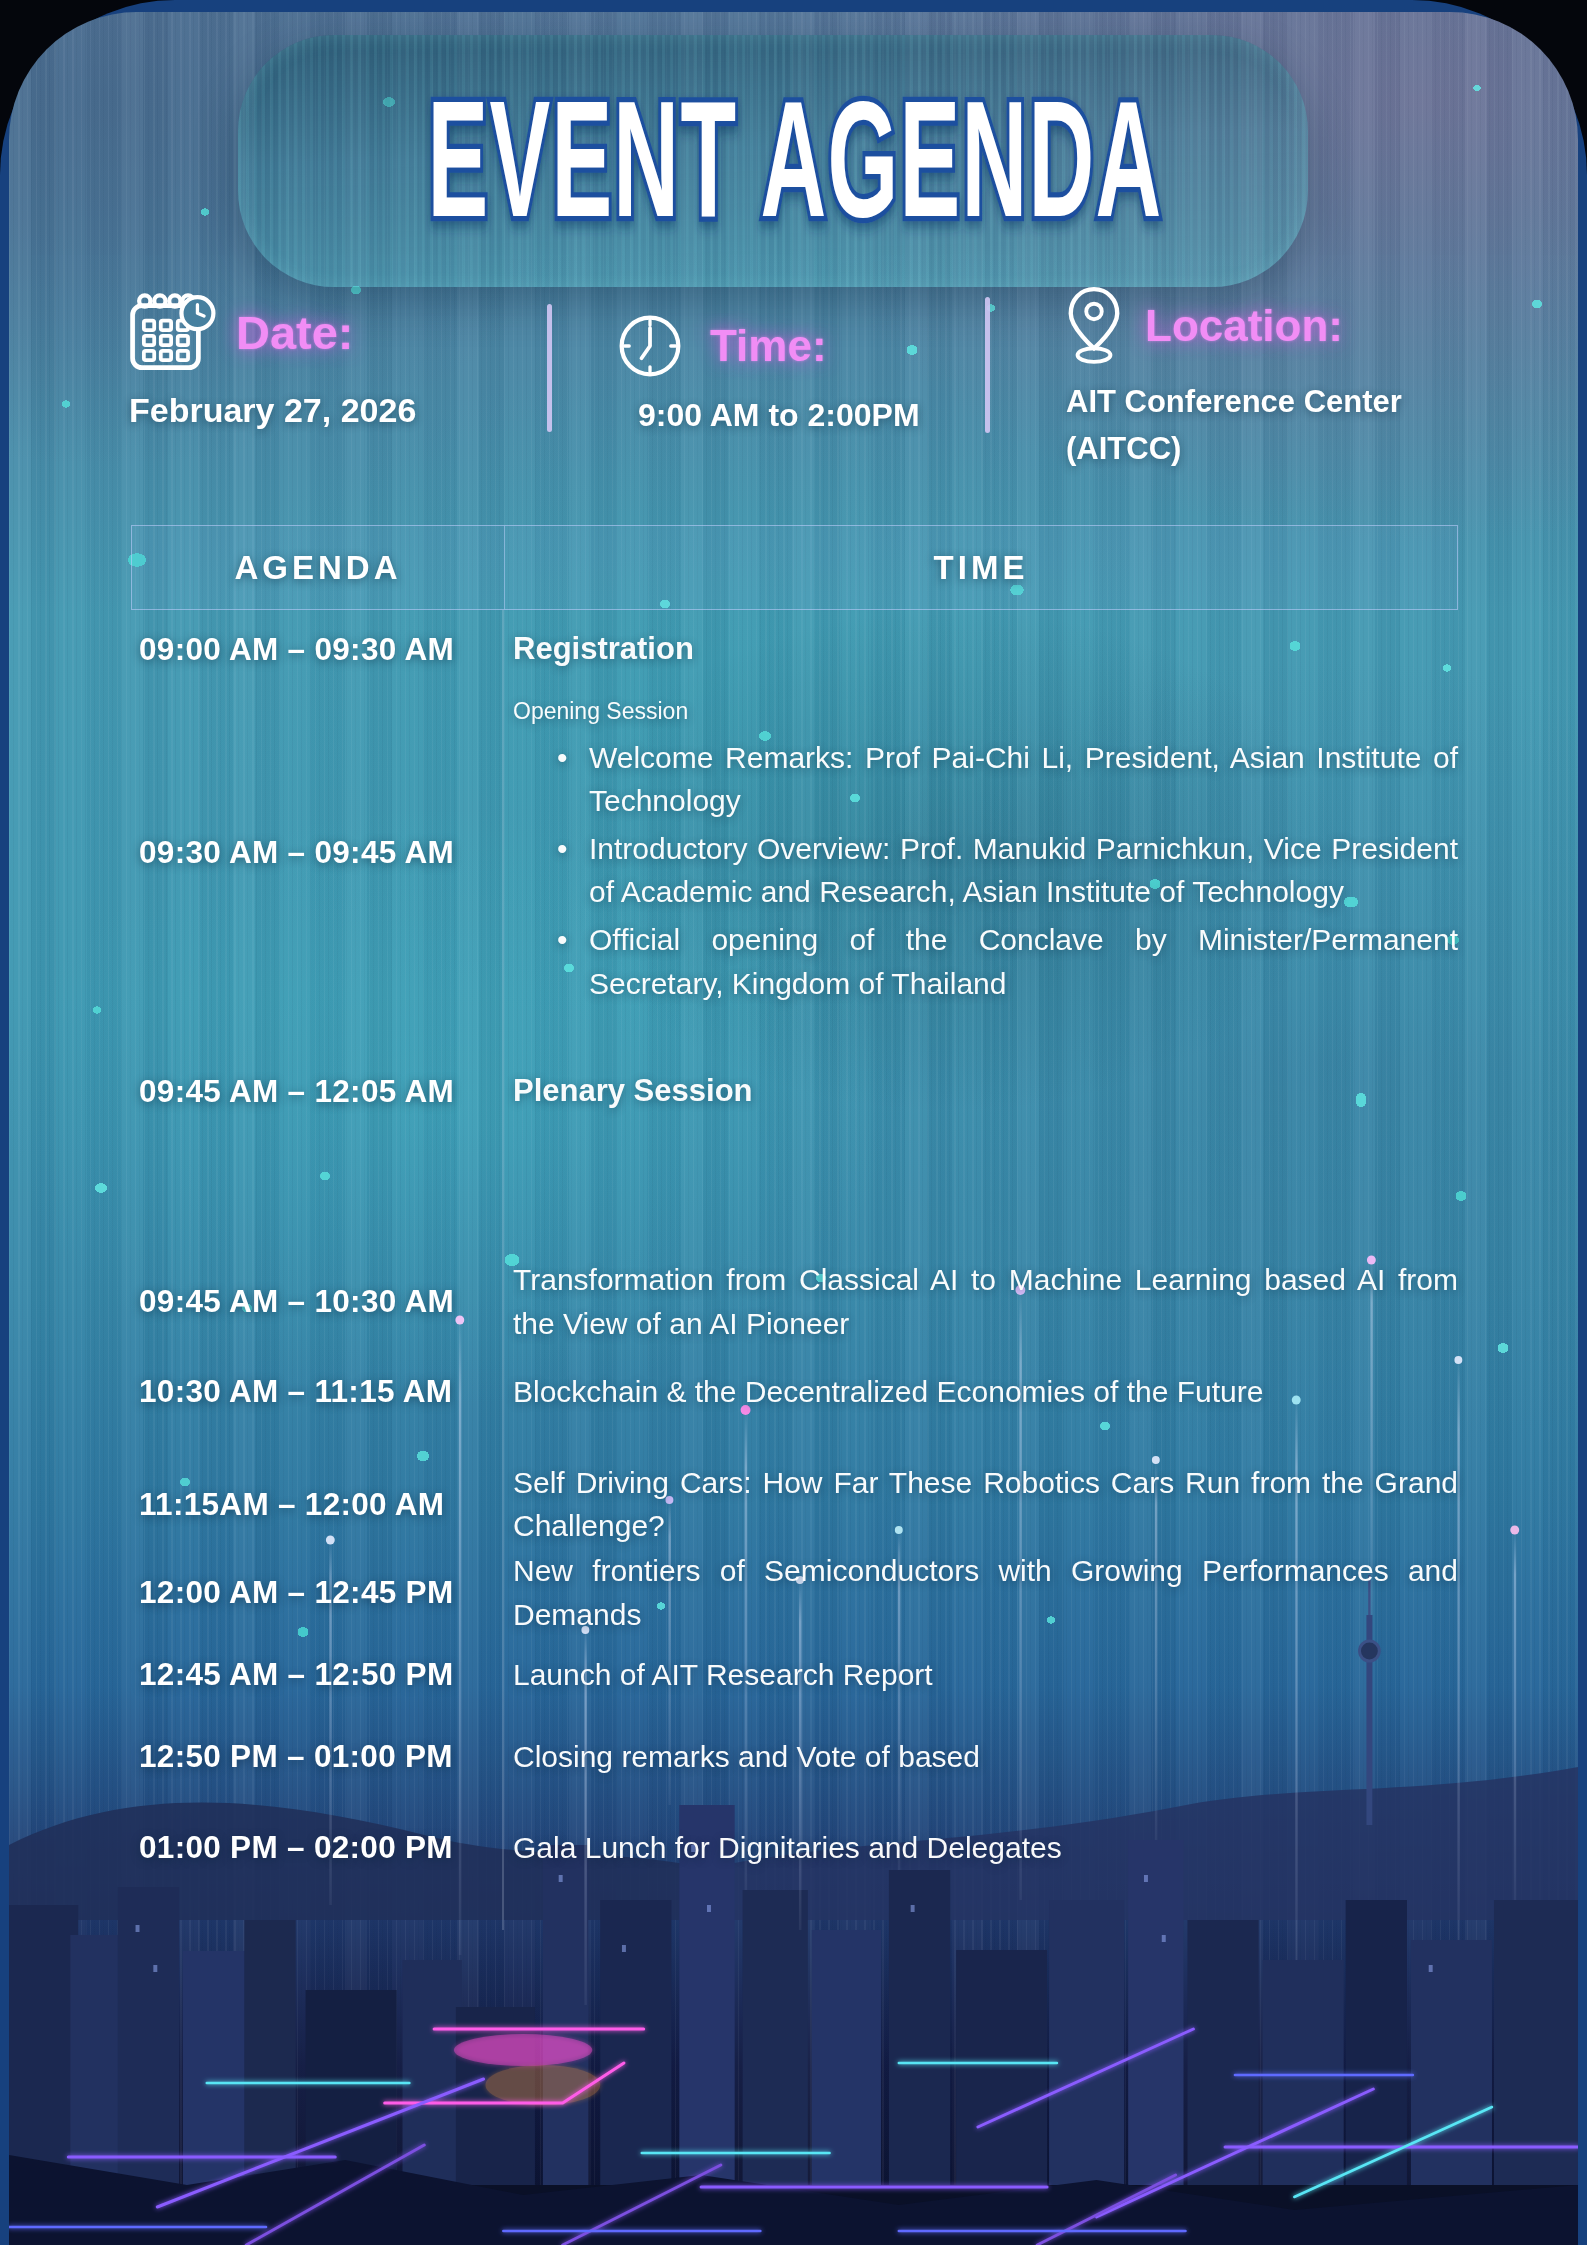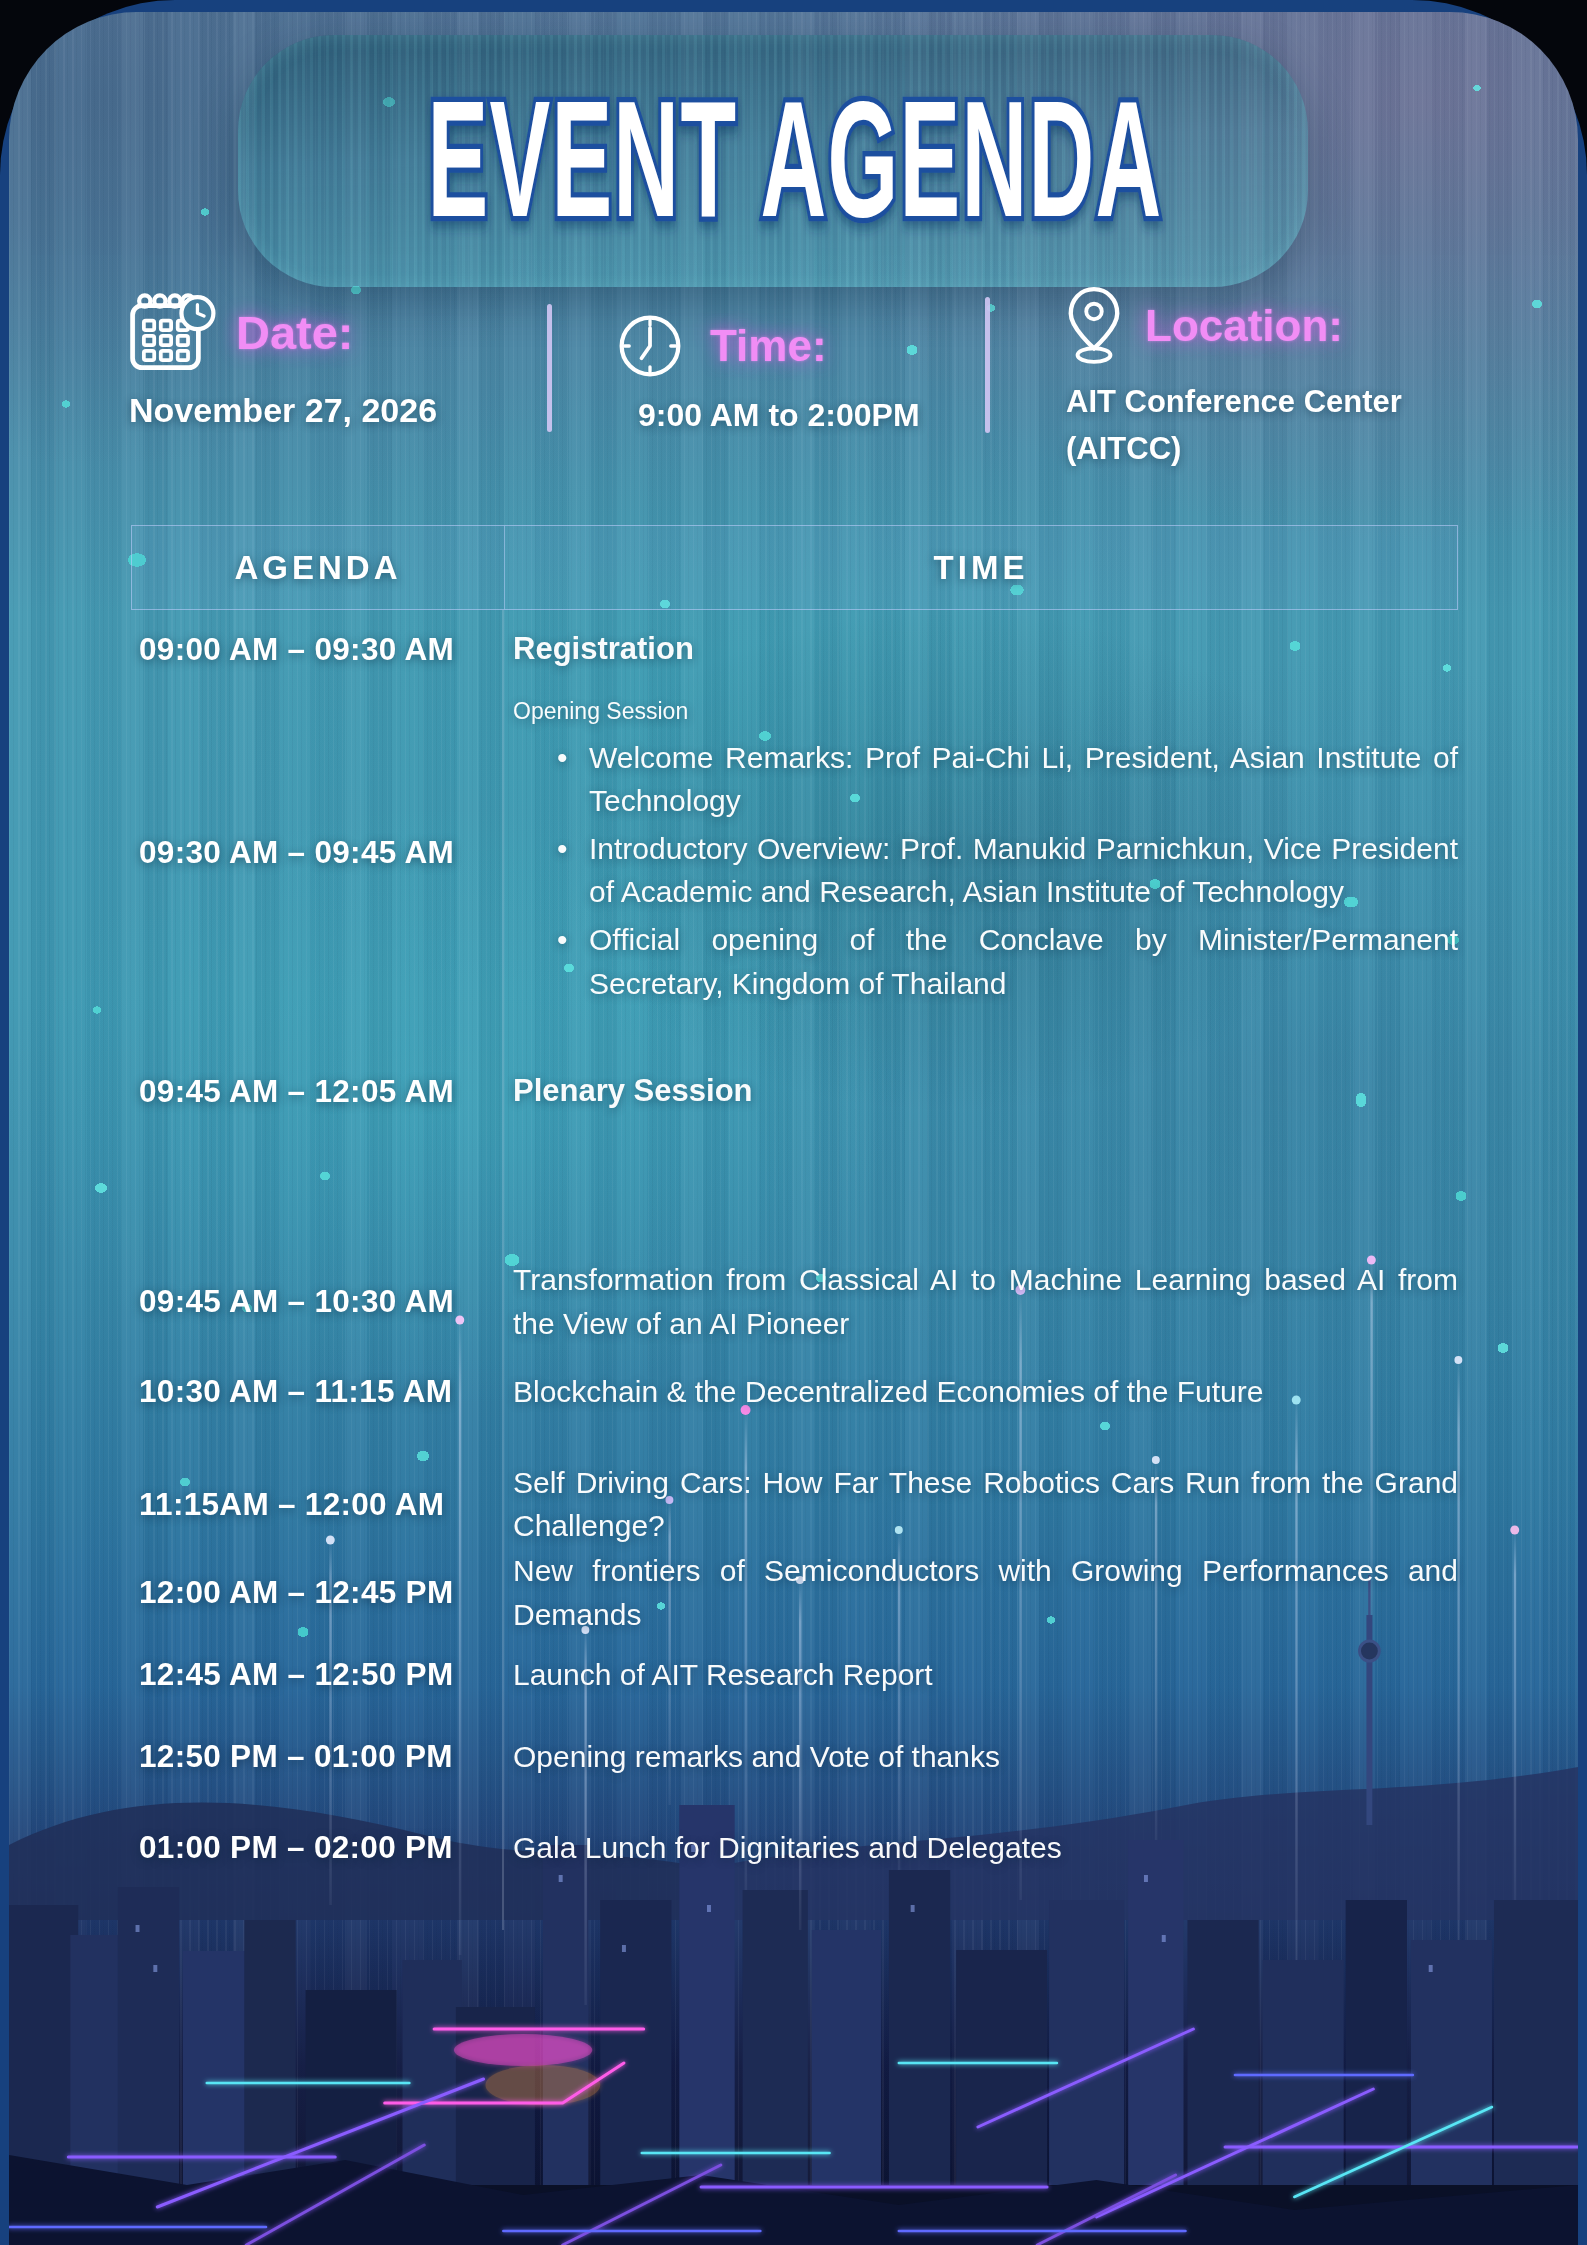--- a/index.html
+++ b/index.html
@@ -310,21 +310,21 @@
             <rect x="37" y="50" width="11" height="10" rx="2" stroke-width="4"></rect>
             <rect x="55" y="50" width="11" height="10" rx="2" stroke-width="4"></rect>
             <rect x="19" y="66" width="11" height="10" rx="2" stroke-width="4"></rect>
             <rect x="37" y="66" width="11" height="10" rx="2" stroke-width="4"></rect>
             <rect x="55" y="66" width="11" height="10" rx="2" stroke-width="4"></rect>
             <circle cx="76" cy="26" r="17" fill="#47809f" stroke-width="4.5"></circle>
             <path d="M76,26 L76,17 M76,26 L83,29" stroke-width="3.5"></path>
           </svg>
           <span class="info-label">Date:</span>
         </div>
-        <div class="info-value">November 27, 2026</div>
+        <div class="info-value">February 27, 2026</div>
       </div>
 
       <div class="v-divider vd1"></div>
 
       <div class="info-block time-block">
         <div class="icon-row">
           <svg class="info-icon" width="68" height="68" viewBox="0 0 72 72" fill="none" stroke="#ffffff" stroke-linecap="round">
             <circle cx="36" cy="36" r="30" stroke-width="4.5"></circle>
             <path d="M36,9 L36,14 M63,36 L58,36 M36,63 L36,58 M9,36 L14,36" stroke-width="3.5"></path>
             <path d="M36,36 L36,17 M36,36 L27,49" stroke-width="4"></path>
@@ -397,21 +397,21 @@
           <div class="agenda-cell">New frontiers of Semiconductors with Growing Performances and Demands</div>
         </div>
 
         <div class="row" style="margin-top:17px">
           <div class="time-cell">12:45 AM –  12:50 PM</div>
           <div class="agenda-cell">Launch of AIT Research Report</div>
         </div>
 
         <div class="row" style="margin-top:39px">
           <div class="time-cell">12:50 PM –  01:00 PM</div>
-          <div class="agenda-cell">Opening remarks and Vote of thanks</div>
+          <div class="agenda-cell">Closing remarks and Vote of based</div>
         </div>
 
         <div class="row" style="margin-top:48px">
           <div class="time-cell">01:00 PM –  02:00 PM</div>
           <div class="agenda-cell">Gala Lunch for Dignitaries and Delegates</div>
         </div>
       </div>
 
     </div>
   </div>

